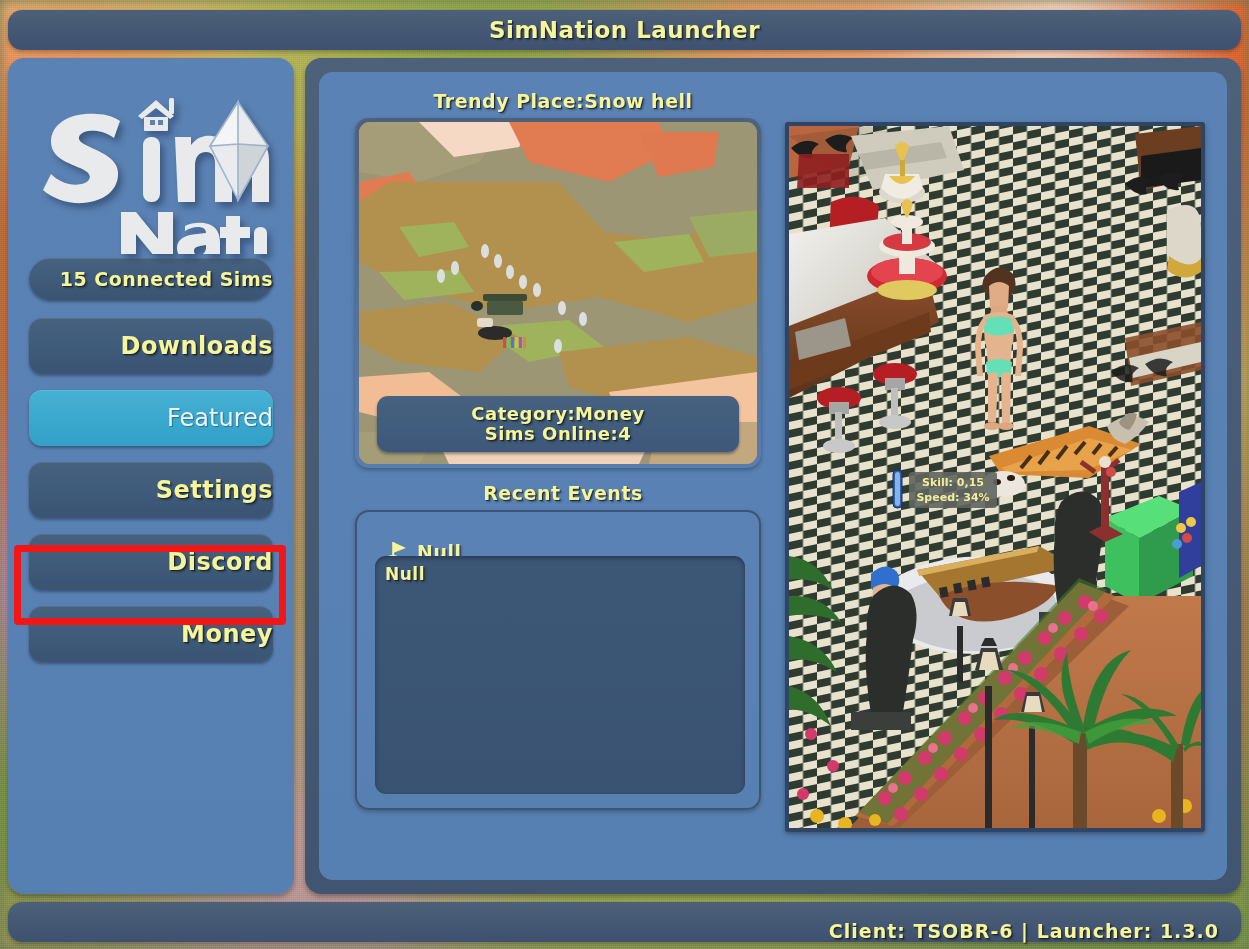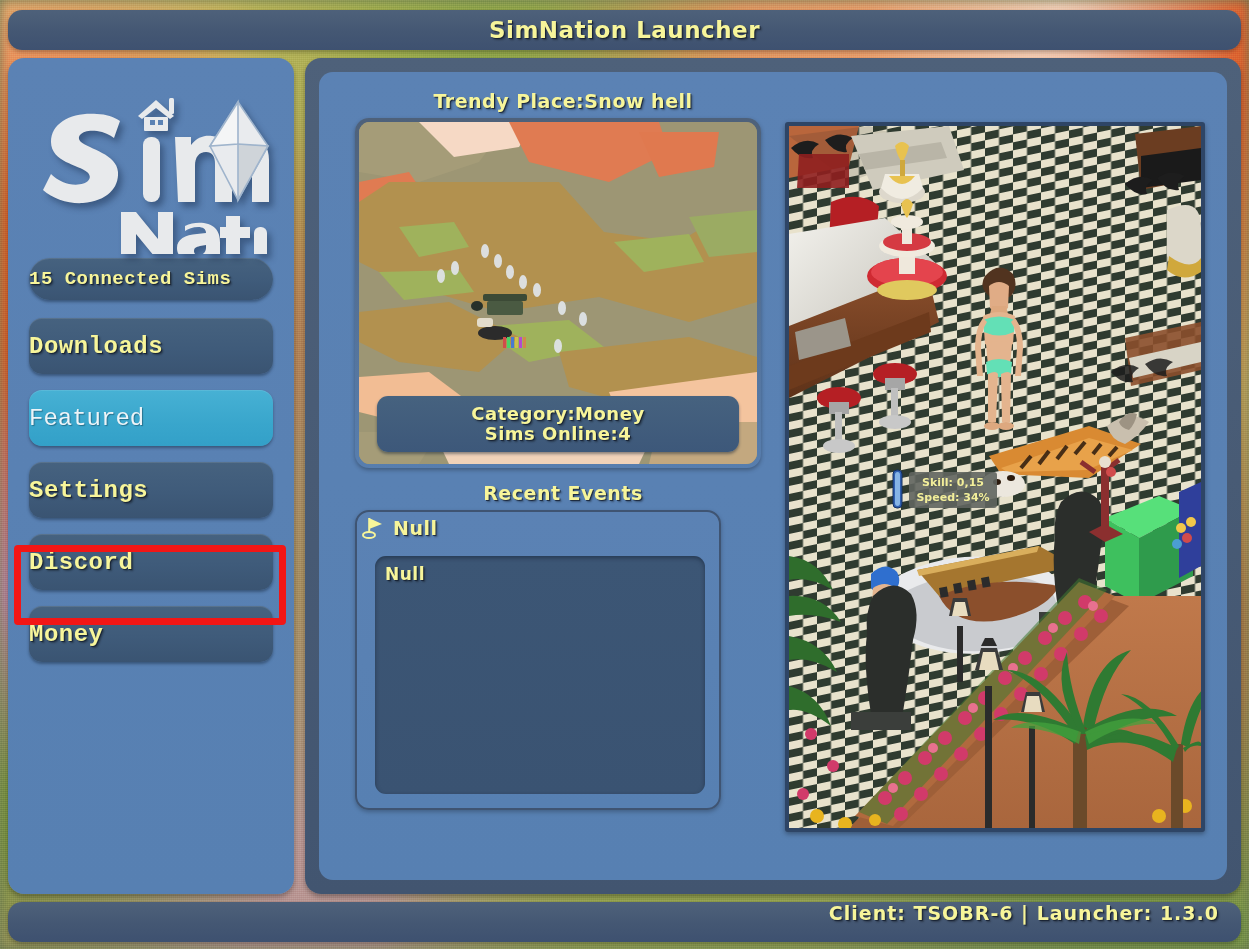--- a/index.html
+++ b/index.html
@@ -68,24 +68,24 @@
   }
   #logo{
     position:relative; height:188px; width:100%;
     display:flex; align-items:center; justify-content:center;
   }
   #logo svg{ filter: drop-shadow(4px 5px 3px rgba(25,45,75,.45)); }
 
   .sbtn{
     width:244px; height:56px; margin:0 auto 16px auto;
     border-radius:13px;
-    display:flex; align-items:center; justify-content:flex-start;
+    display:flex; align-items:center; justify-content:flex-end;
     background:linear-gradient(180deg,#46627f 0%, #3f5b7a 55%, #3a5472 100%);
     box-shadow:0 2px 3px rgba(20,35,55,.45), inset 0 1px 0 rgba(255,255,255,.10);
-    font-size:24px; cursor:pointer;font-family:Liberation Mono, monospace;
+    font-size:24px; cursor:pointer;
   }
   #status-pill{ height:42px; font-size:19px; border-radius:21px; margin-bottom:18px; }
   .sbtn.active{
     background:linear-gradient(180deg,#47b1d4 0%, #39a6cc 60%, #33a0c8 100%);
     color:#edf4f8;
     text-shadow:1px 1px 0 rgba(20,60,80,.45);
   }
   .sbtn.active span{ color:#edf4f8; text-shadow:1px 1px 1px rgba(20,60,80,.5); }
 
   
@@ -128,26 +128,26 @@
     background:linear-gradient(180deg,#46627f 0%, #3d587a 100%);
     box-shadow:0 2px 3px rgba(15,30,50,.45);
     display:flex; flex-direction:column; align-items:center; justify-content:center;
     line-height:1.12;
   }
   #trendy-info .l{ font-size:18px; }
 
   
   #events-title{ position:absolute; left:34px; top:410px; width:420px; }
   #events-card{
-    position:absolute; left:36px; top:438px; width:366px; height:300px;
+    position:absolute; left:36px; top:438px; width:406px; height:300px;
     border-radius:14px;
     background:linear-gradient(180deg,#5b82b4,#5780b2);
     border:2px solid #3f5472;
     box-shadow:0 2px 4px rgba(0,0,0,.25);
-    padding:0;
+    padding:24px;
   }
   #events-head{
     display:flex; align-items:center; gap:6px; height:32px; padding-left:4px;
   }
   #events-head .t{ font-size:19px; }
   #events-body{
     position:absolute; left:18px; right:14px; top:44px; bottom:14px;
     border-radius:11px;
     background:linear-gradient(180deg,#3c5675 0%, #3a5372 100%);
     box-shadow:inset 0 2px 4px rgba(15,28,48,.5);
@@ -159,21 +159,21 @@
   #shot-wrap{
     position:absolute; left:466px; top:50px; width:420px; height:710px;
     border:4px solid #2e4566; border-radius:3px; overflow:hidden;
     box-shadow:0 2px 5px rgba(0,0,0,.35);
     background:#cdbfa0;
   }
 
   
   #footer{
     position:absolute; left:8px; top:902px; width:1233px; height:40px;
-    display:flex; align-items:flex-start; justify-content:flex-end; padding-right:22px;
+    display:flex; align-items:flex-end; justify-content:flex-end; padding-right:22px;
   }
   #footer .t{ font-size:19px; letter-spacing:1px; }
 </style>
 </head>
 <body>
 
 <div class="backdrop"></div>
 <div class="grain"></div>
 
 <div id="titlebar" class="slate">

